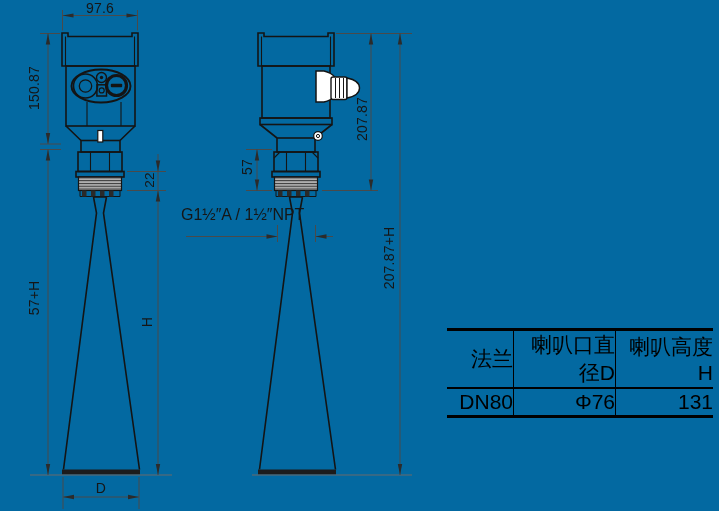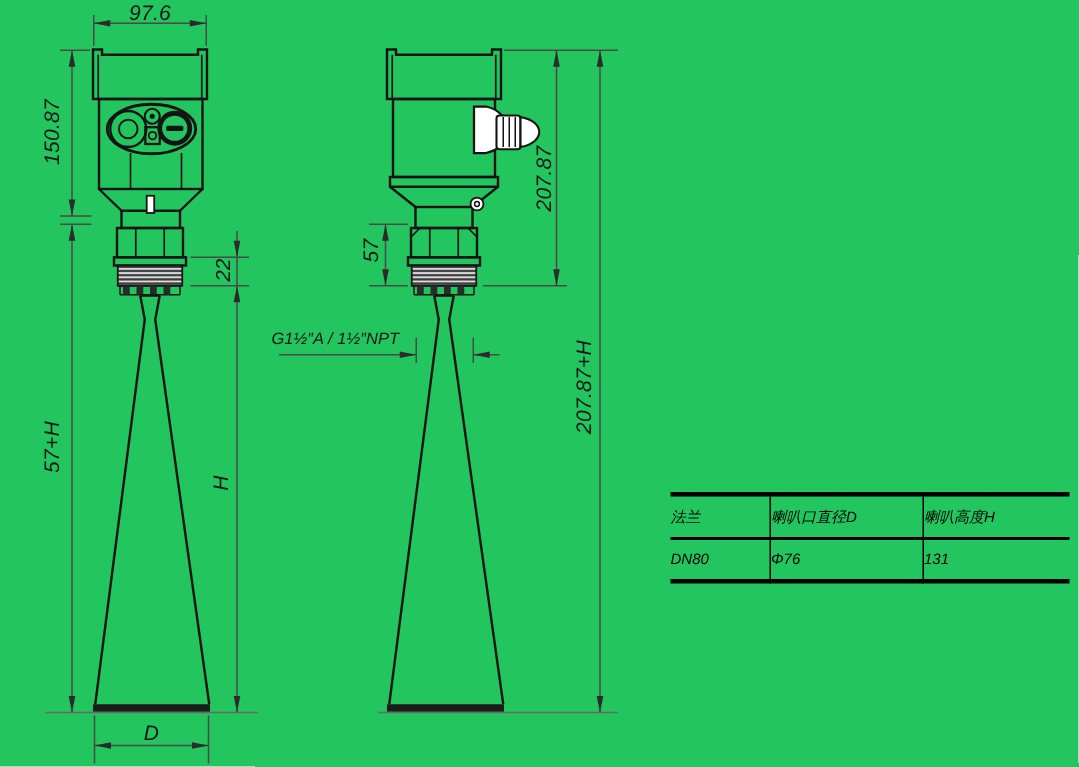--- a/index.html
+++ b/index.html
@@ -1,26 +1,26 @@
 <!DOCTYPE html>
 <html><head>
 <meta charset="utf-8">
 <style>
   html,body{margin:0;padding:0;background:#fff;}
-  .page{position:relative;width:719px;height:511px;background:#22c55e;
-        font-family:"Liberation Sans",sans-serif;color:#141414;overflow:hidden;font-style:italic;}
+  .page{position:relative;width:719px;height:511px;background:#0369a1;
+        font-family:"Liberation Sans",sans-serif;color:#141414;overflow:hidden;}
   .page svg{position:absolute;left:0;top:0;}
   .dim{position:absolute;font-size:14px;letter-spacing:.2px;white-space:nowrap;
        transform:translate(-50%,-50%);color:#161616;}
   .dim.v{transform:translate(-50%,-50%) rotate(-90deg);}
   .dim.small{font-size:13.5px;}
-  .thread-note{position:absolute;left:181px;top:220px;font-size:11px;white-space:nowrap;color:#161616;}
+  .thread-note{position:absolute;left:181px;top:206px;font-size:16px;white-space:nowrap;color:#161616;}
   table.spec{position:absolute;left:447px;top:328px;border-collapse:collapse;
              border-top:3px solid #000;border-bottom:3px solid #000;
-             font-size:10px;color:#000;text-align:left;table-layout:fixed;}
+             font-size:21px;color:#000;text-align:right;table-layout:fixed;}
   .spec th{font-weight:normal;border-bottom:2.5px solid #000;height:27px;padding:0;}
   .spec td{border-bottom:1.5px solid #000;height:26px;padding:0;}
   .spec tr:last-child td{border-bottom:none;}
   .spec .c1{width:66px;border-right:1.5px solid #000;}
   .spec .c2{width:101px;border-right:1.5px solid #000;margin-left:44px;}
   .spec .c3{width:97px;}
 </style>
 </head>
 <body>
 

